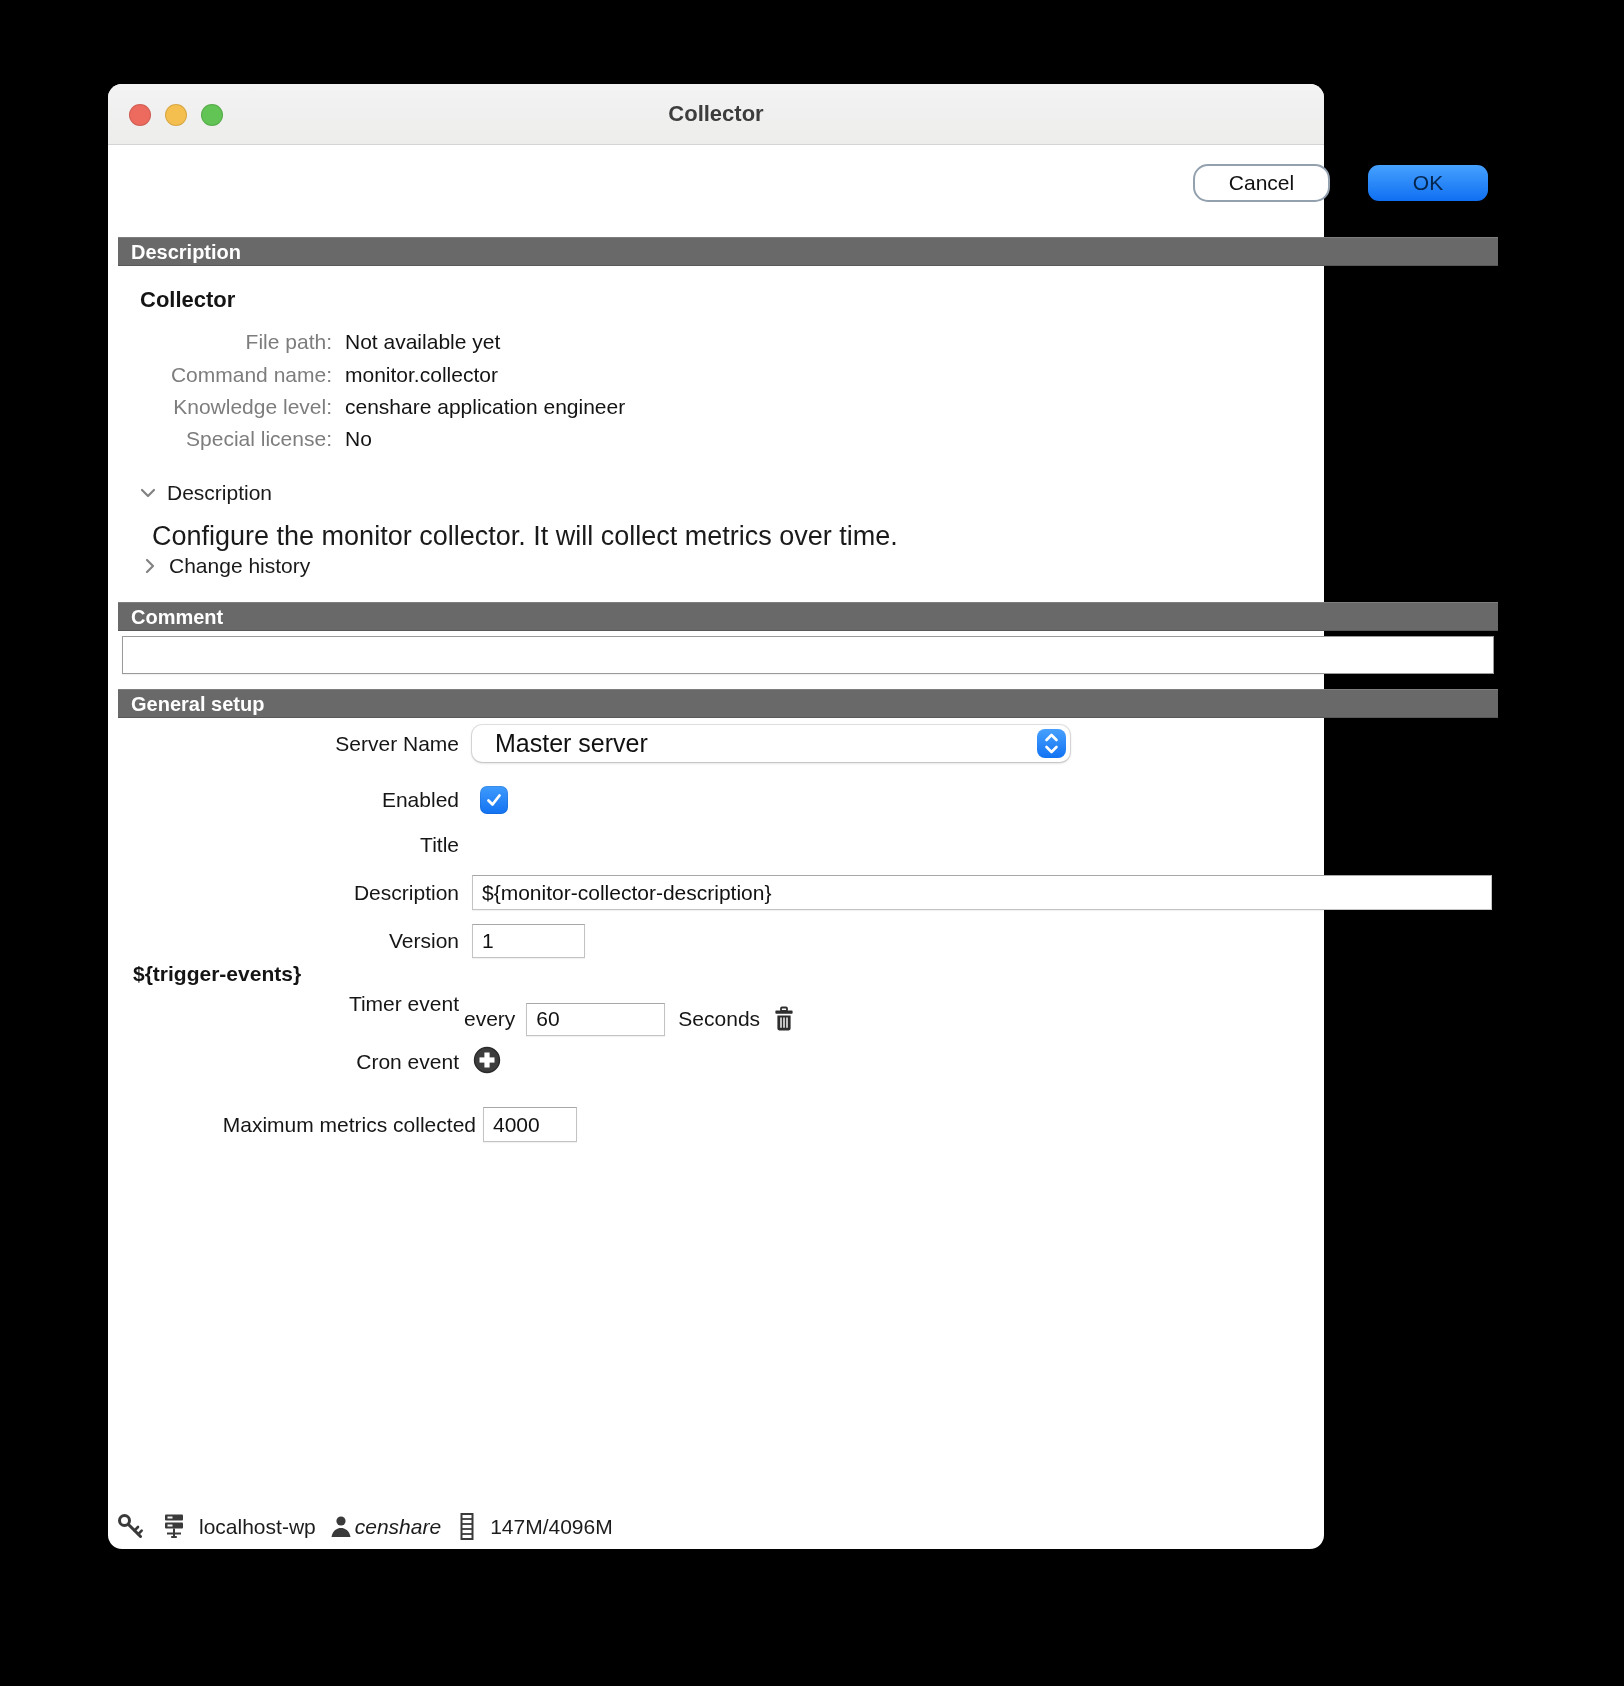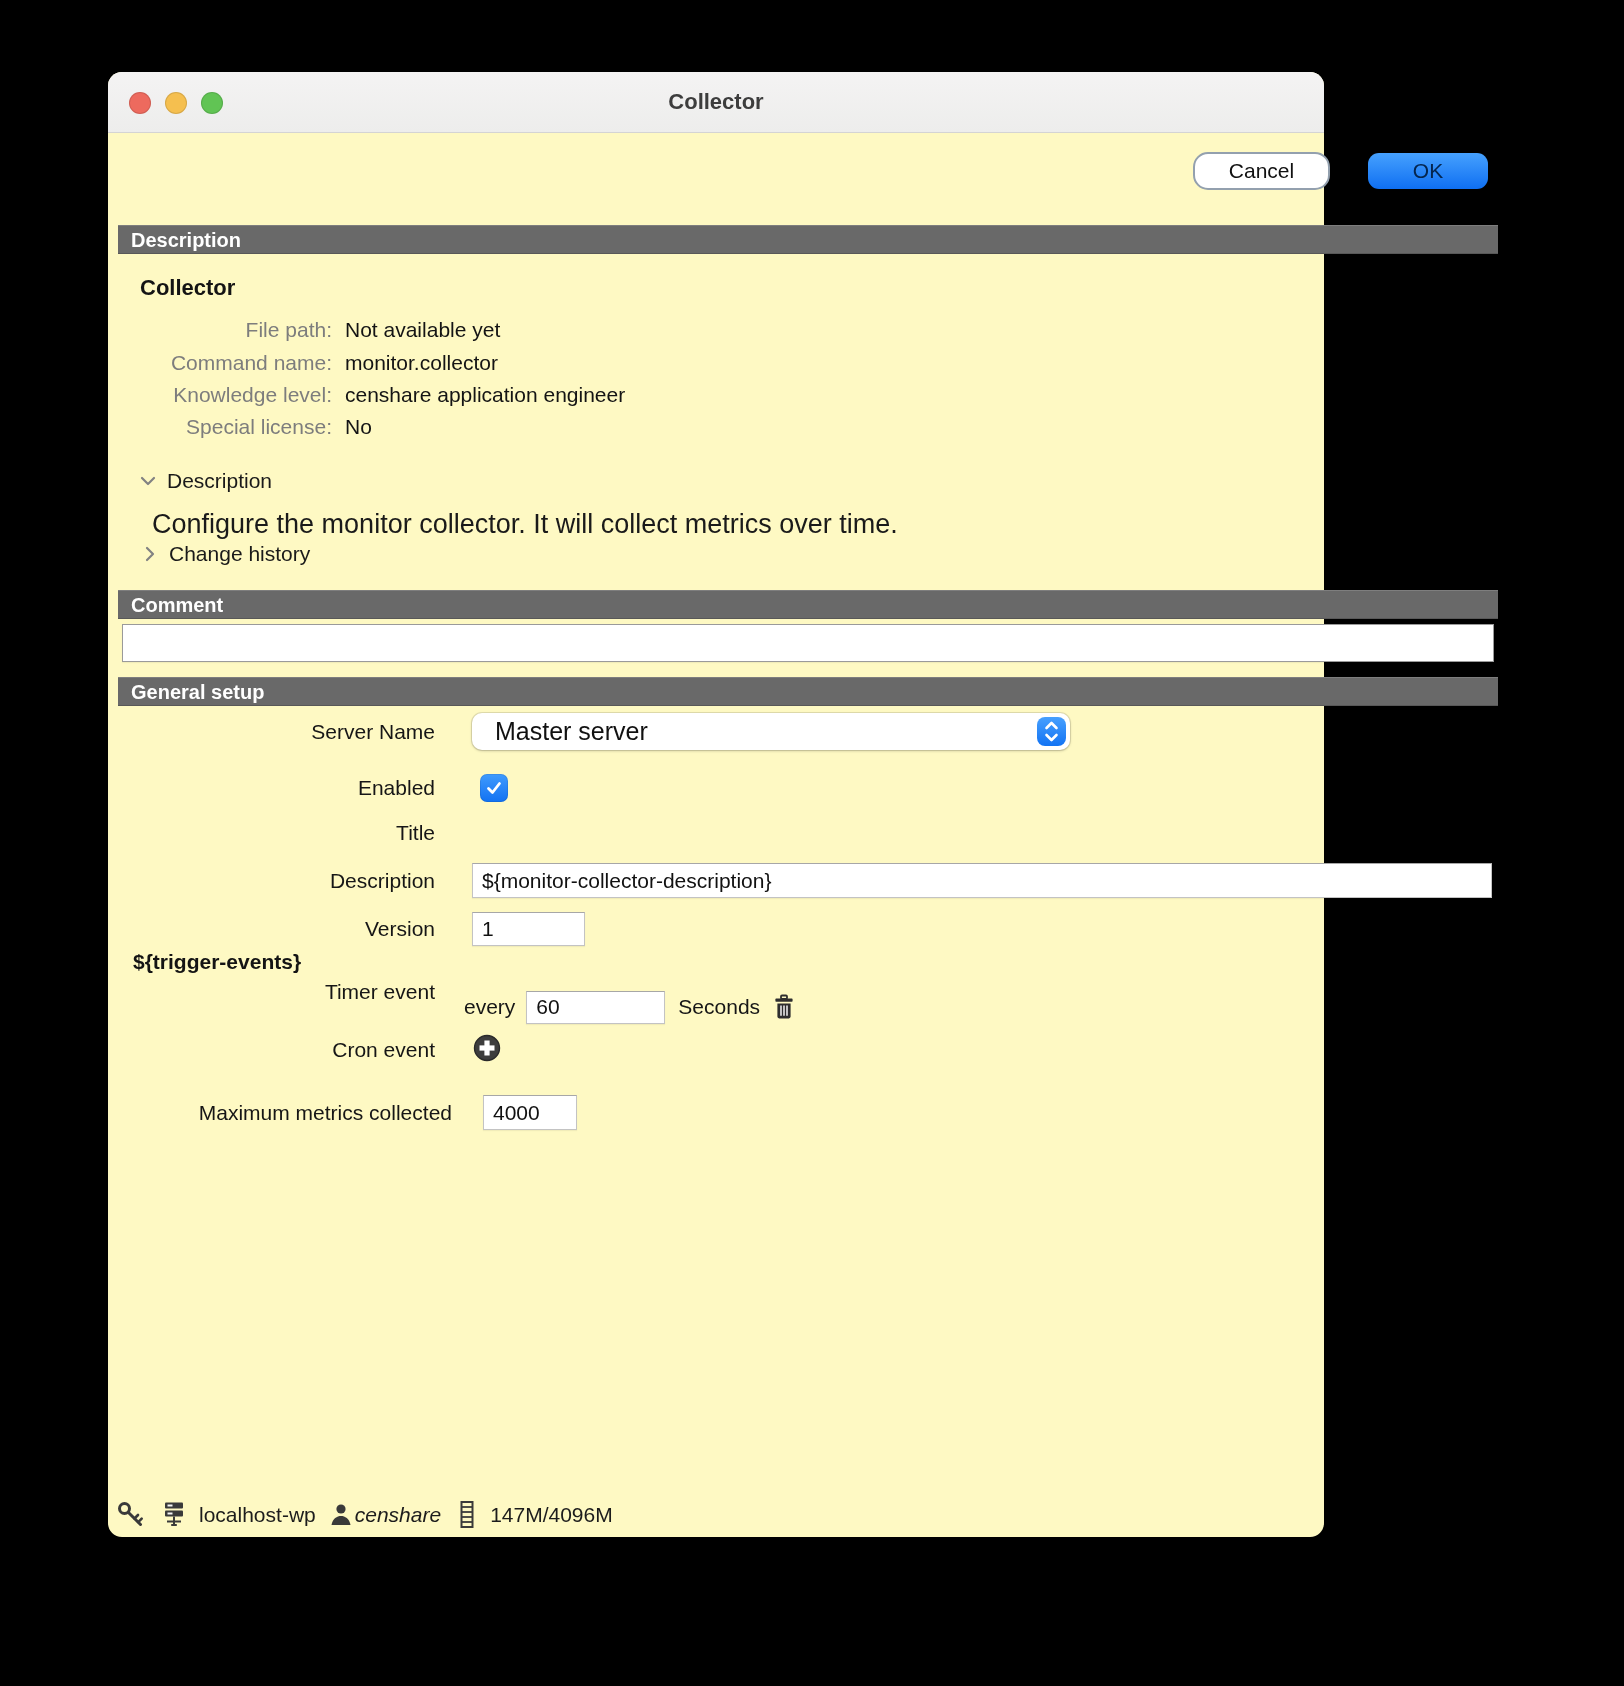--- a/index.html
+++ b/index.html
@@ -2,22 +2,22 @@
 <html><head>
 <meta charset="utf-8">
 <style>
   html,body{margin:0;padding:0;}
   body{
     width:1624px;height:1686px;background:#000;
     font-family:"Liberation Sans","DejaVu Sans",sans-serif;
     -webkit-font-smoothing:antialiased;position:relative;overflow:hidden;
   }
   .window{
-    position:absolute;left:108px;top:72px;width:1216px;height:1465px;
-    background:#fef9c3;border-radius:14px;box-shadow:0 18px 60px rgba(0,0,0,.6);
+    position:absolute;left:108px;top:84px;width:1216px;height:1465px;
+    background:#ffffff;border-radius:14px;box-shadow:0 18px 60px rgba(0,0,0,.6);
   }
   
   .titlebar{
     position:absolute;left:0;top:0;right:0;height:60px;
     background:linear-gradient(#f4f3f3,#ededec);
     border-bottom:1px solid #d4d4d4;border-radius:14px 14px 0 0;
   }
   .traffic{position:absolute;left:21px;top:20px;display:flex;gap:14px;}
   .tl{width:22px;height:22px;border-radius:50%;display:inline-block;box-shadow:inset 0 0 0 1px rgba(0,0,0,.12);}
   .tl.red{background:#ed6a5e;} .tl.yellow{background:#f5bf4f;} .tl.green{background:#61c454;}
@@ -51,21 +51,21 @@
   .disc-content{position:absolute;font-size:27px;color:#1a1a1a;}
   
   .tfield{
     position:absolute;box-sizing:border-box;background:#fff;
     border:1px solid #c3c3c3;border-top-color:#a7a7a7;
     font-size:21px;color:#111;padding:0 9px;font-family:inherit;
     box-shadow:0 1px 1px rgba(0,0,0,.05);
   }
   
   .frow{position:absolute;left:0;font-size:21px;color:#161616;white-space:nowrap;}
-  .flabel{display:inline-block;width:327px;text-align:right;color:#161616;}
+  .flabel{display:inline-block;width:327px;text-align:right;color:#161616;padding-left:24px;}
   .dropdown{
     position:absolute;left:364px;top:641px;width:598px;height:37px;background:#fff;
     border-radius:10px;box-shadow:0 0 0 1px rgba(0,0,0,.1),0 1px 3px rgba(0,0,0,.2);
     cursor:pointer;
   }
   .dropdown .dd-text{position:absolute;left:23px;top:0;line-height:37px;font-size:25px;color:#111;}
   .dd-stepper{
     position:absolute;right:4px;top:4px;width:29px;height:29px;border-radius:8px;
     background:linear-gradient(#47a0fe,#1273f3);display:flex;align-items:center;justify-content:center;
   }

